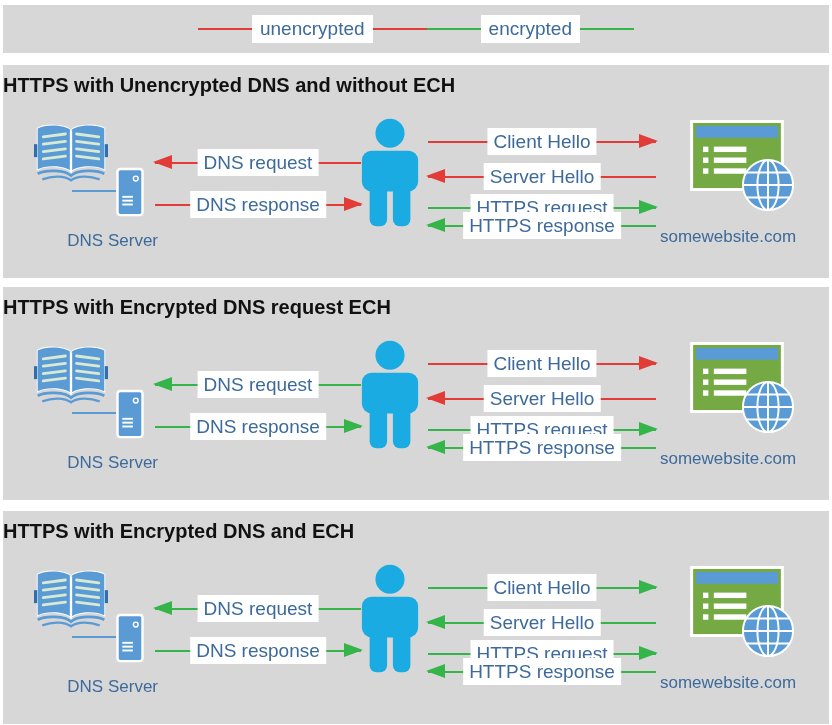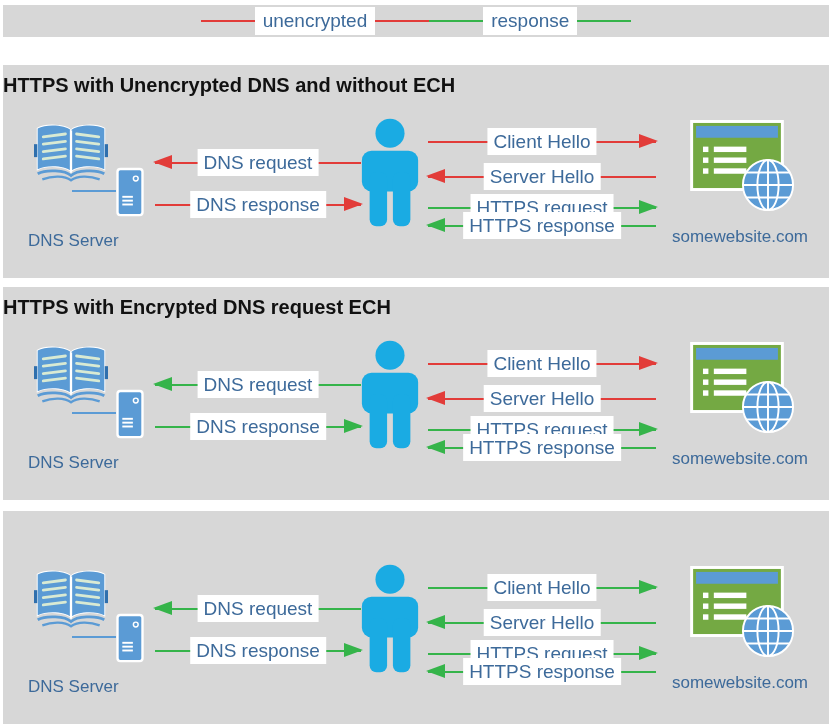--- a/index.html
+++ b/index.html
@@ -1,20 +1,20 @@
 <!DOCTYPE html>
 <html style="--panel_bg: #d7d7d7; --red: #e23c39; --green: #35b44a; --label_text: #3d6a9a; --icon_blue: #5b9bd5; --person_blue: #1aabe3; --site_green: #74a943; --title_text: #111111;"><head>
 <meta charset="utf-8">
 <style>
   html,body{margin:0;padding:0;background:#fff;}
   #stage{position:relative;width:832px;height:725px;background:#fff;
          font-family:"Liberation Sans", sans-serif;overflow:hidden;}
 
   
-  .legend-bar{position:absolute;left:3px;top:5px;width:826px;height:32px;
+  .legend-bar{position:absolute;left:3px;top:5px;width:826px;height:48px;
               background:var(--panel_bg,#d7d7d7);
               display:flex;align-items:center;justify-content:center;}
   .legend-item{display:flex;align-items:center;}
   .legend-item .lseg{width:54px;height:2px;background:#999;}
   .legend-item[data-color="red"] .lseg{background:var(--red,#e23c39);}
   .legend-item[data-color="green"] .lseg{background:var(--green,#35b44a);}
   .legend-item .llbl{background:#fff;color:var(--label_text,#3d6a9a);
                      font-size:19px;line-height:28px;padding:0 8px;white-space:nowrap;}
 
   
@@ -39,47 +39,47 @@
   .a-dnsresp {left:150px;top:125px;width:210px;}
   .a-client  {left:423px;top:62px; width:232px;}
   .a-server  {left:423px;top:97px; width:232px;}
   .a-hreq    {left:423px;top:128px;width:232px;}
   .a-hresp   {left:423px;top:146px;width:232px;}
 
   
   .book-svg   {position:absolute;left:31px; top:56px; width:74px;height:63px;color:var(--icon_blue,#5b9bd5);}
   .tower-svg  {position:absolute;left:112px;top:102px;width:30px;height:50px;color:var(--icon_blue,#5b9bd5);}
   .connector  {position:absolute;left:69px;top:125px;width:44px;height:2px;background:var(--icon_blue,#5b9bd5);}
-  .dns-label  {position:absolute;left:25px;top:166px;width:130px;text-align:left;
+  .dns-label  {position:absolute;left:25px;top:166px;width:130px;text-align:right;
                color:var(--label_text,#3d6a9a);font-size:17px;}
   .person-svg {position:absolute;left:355px;top:53px;width:64px;height:110px;color:var(--person_blue,#1aabe3);}
   .site-group {position:absolute;left:687px;top:55px;width:110px;height:130px;}
   .win-svg    {position:absolute;left:0;top:0;width:94px;height:71px;color:var(--site_green,#74a943);}
   .globe-svg  {position:absolute;left:51px;top:38px;width:54px;height:54px;color:var(--icon_blue,#5b9bd5);}
-  .site-label {position:absolute;left:-30px;top:107px;width:160px;text-align:center;
+  .site-label {position:absolute;left:-30px;top:107px;width:160px;
                color:var(--label_text,#3d6a9a);font-size:17px;white-space:nowrap;}
 
   .fill-cur{fill:currentColor;}
   .win-titlebar{fill:var(--icon_blue,#5b9bd5);}
   .white-rim{stroke:#fff;stroke-width:2;paint-order:stroke fill;}
 </style>
 </head>
 <body>
 
 <div id="stage">
 
   <div class="legend-bar">
     <div class="legend-item" data-color="red">
       <span class="lseg"></span>
       <span class="llbl">unencrypted</span>
       <span class="lseg"></span>
     </div>
     <div class="legend-item" data-color="green">
       <span class="lseg"></span>
-      <span class="llbl">response</span>
+      <span class="llbl">encrypted</span>
       <span class="lseg"></span>
     </div>
   </div>
 
   <section class="panel" style="top:65px">
     <h2 class="title">HTTPS with Unencrypted DNS and without ECH</h2>
 
     <svg class="book-svg" viewBox="0 0 80 66">
       <path class="fill-cur white-rim" d="M40,9 C34,3 13,2 4,7 L4,51 C13,46 34,47 40,53 Z"></path>
       <path class="fill-cur white-rim" d="M40,9 C46,3 67,2 76,7 L76,51 C67,46 46,47 40,53 Z"></path>
@@ -247,20 +247,21 @@
         <line x1="28" y1="2" x2="28" y2="54" stroke="#fff" stroke-width="2"></line>
         <line x1="5.5" y1="15" x2="50.5" y2="15" stroke="#fff" stroke-width="2"></line>
         <line x1="2" y1="28" x2="54" y2="28" stroke="#fff" stroke-width="2"></line>
         <line x1="5.5" y1="41" x2="50.5" y2="41" stroke="#fff" stroke-width="2"></line>
       </svg>
       <div class="site-label">somewebsite.com</div>
     </div>
   </section>
 
   <section class="panel" style="top:511px">
+    <h2 class="title">HTTPS with Encrypted DNS and ECH</h2>
 
     <svg class="book-svg" viewBox="0 0 80 66">
       <path class="fill-cur white-rim" d="M40,9 C34,3 13,2 4,7 L4,51 C13,46 34,47 40,53 Z"></path>
       <path class="fill-cur white-rim" d="M40,9 C46,3 67,2 76,7 L76,51 C67,46 46,47 40,53 Z"></path>
       <g stroke="#d9ead3" stroke-width="3" stroke-linecap="round">
         <path d="M10,16 L34,13"></path>
           <path d="M10,24 L34,21"></path>
           <path d="M10,32 L34,29"></path>
           <path d="M10,40 L34,37"></path>
         <path d="M46,13 L70,16"></path>

